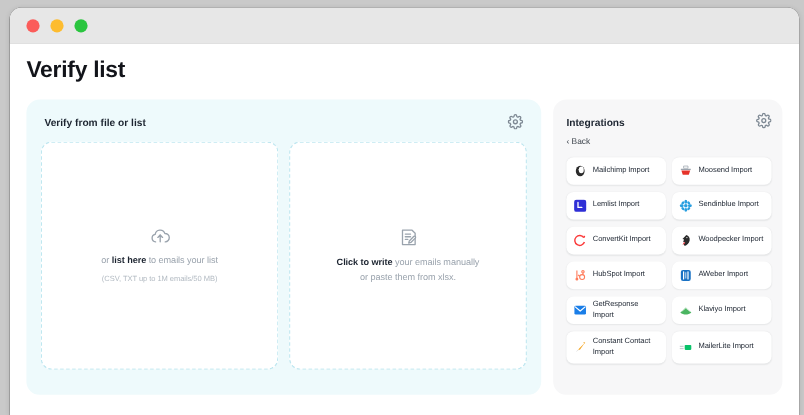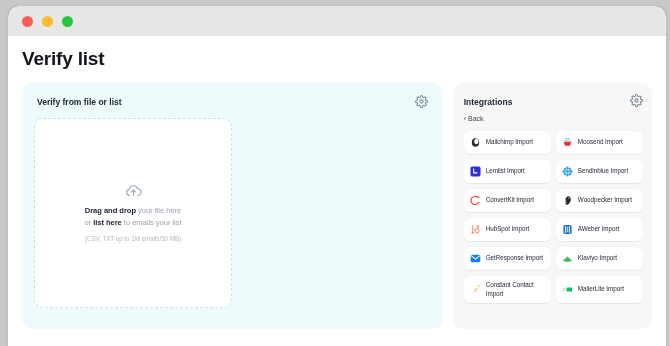--- a/index.html
+++ b/index.html
@@ -202,28 +202,40 @@
 
           <div class="dropzone">
             <span class="dz-icon">
               <svg width="17" height="14" viewBox="0 0 24 20" fill="none" stroke="currentColor" stroke-width="1.6" stroke-linecap="round" stroke-linejoin="round">
                 <path d="M6.5 16.5A4.5 4.5 0 0 1 6 7.6a6 6 0 0 1 11.6-1.1A4 4 0 0 1 18 16.5"></path>
                 <path d="M12 16.5V8.5"></path>
                 <path d="M9.2 11.2 12 8.4l2.8 2.8"></path>
               </svg>
             </span>
             <div class="dz-line">
-              <b>Drag and drop</b><span> your file here</span>
-            </div>
-            <div class="dz-line">
               <span>or </span><b>list here</b><span> to emails your list</span>
             </div>
             <div class="dz-note">(CSV, TXT up to 1M emails/50 MB)</div>
           </div>
 
+          <div class="dropzone">
+            <span class="dz-icon">
+              <svg width="15" height="16" viewBox="0 0 20 22" fill="none" stroke="currentColor" stroke-width="1.5" stroke-linecap="round" stroke-linejoin="round">
+                <path d="M3 2.5h11l3.5 3.5v13H3z"></path>
+                <path d="M6.2 7h6"></path>
+                <path d="M6.2 10h6"></path>
+                <path d="M6.2 13h3"></path>
+                <path d="M17.6 11.6 12.6 16.6l-2.4.6.6-2.4 5-5a1.2 1.2 0 0 1 1.8 1.8z" fill="#ffffff"></path>
+              </svg>
+            </span>
+            <div class="dz-line">
+              <b>Click to write</b><span> your emails manually</span>
+            </div>
+            <div class="dz-line">or paste them from xlsx.</div>
+          </div>
 
         </div>
       </div>
 
       <div class="integrations">
         <div class="intg-head">
           <span class="intg-title">Integrations</span>
           <span class="gear">
             <svg viewBox="0 0 24 24" fill="none" stroke="currentColor" stroke-width="2">
               <circle cx="12" cy="12" r="3"></circle>

